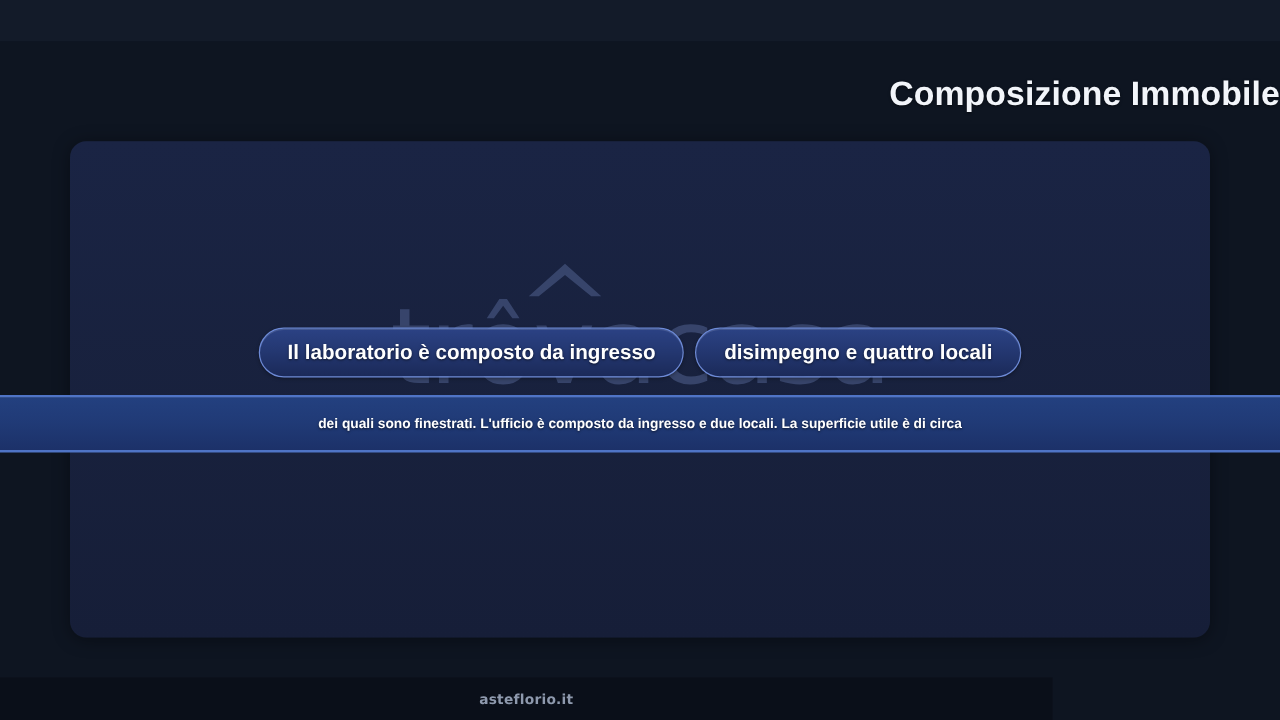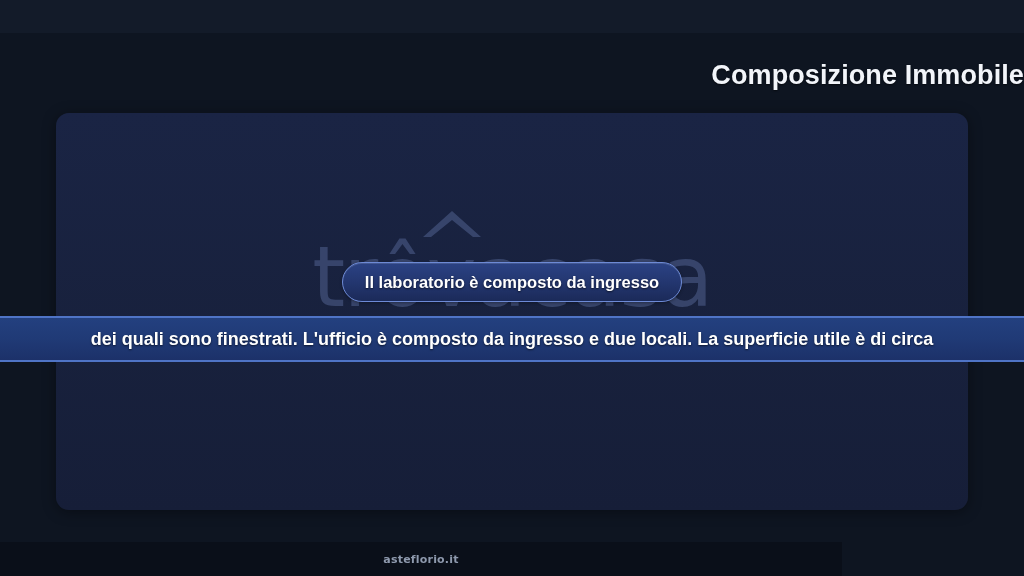--- a/index.html
+++ b/index.html
@@ -122,21 +122,21 @@
     border-top:2px solid #4f74c6;
     border-bottom:2px solid #4f74c6;
     display:flex;
     align-items:center;
     justify-content:center;
     z-index:5;
     overflow:hidden;
   }
   .banner-text {
     color:#ffffff;
-    font-size:18px;
+    font-size:11px;
     font-weight:bold;
     white-space:nowrap;
     text-shadow:0 1px 2px rgba(0,0,0,.6);
     padding:0 16px;
   }
 
   
   .footer {
     position:absolute;
     left:0; top:542px;
@@ -173,20 +173,21 @@
       </svg>
     </span>
     <span>tr</span>
     <span>ô</span>
     <span>vacasa</span>
   </div>
 </div>
 
 <div class="pill-row">
   <div class="pill">Il laboratorio è composto da ingresso</div>
+  <div class="pill">disimpegno e quattro locali</div>
 </div>
 
 <div class="banner">
   <div class="banner-text">dei quali sono finestrati. L'ufficio è composto da ingresso e due locali. La superficie utile è di circa</div>
 </div>
 
 <div class="footer">
   <span class="footer-text">asteflorio.it</span>
 </div>
 

